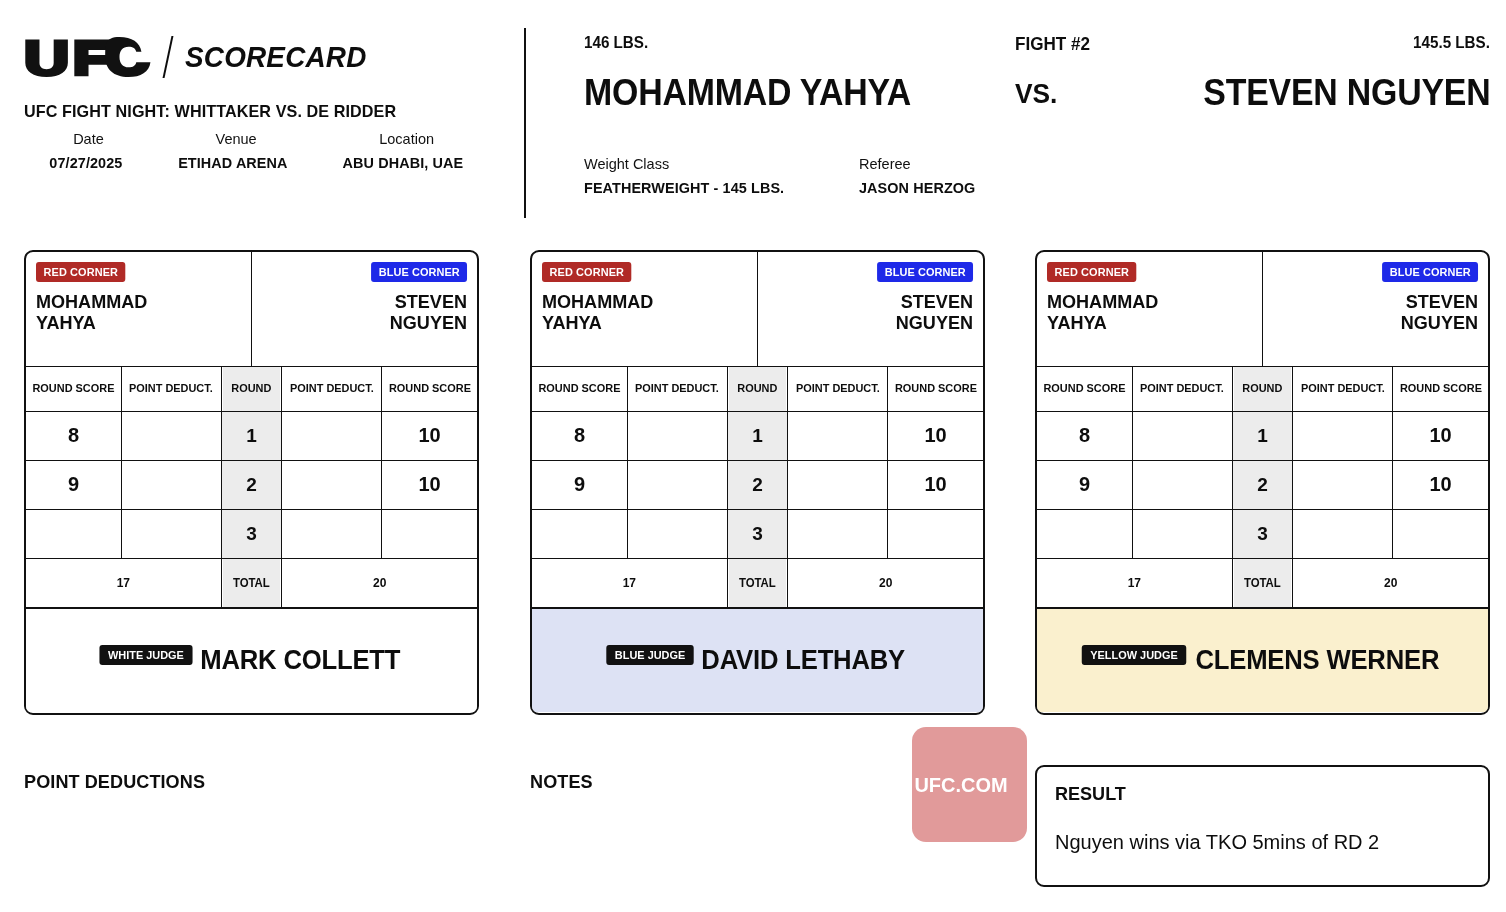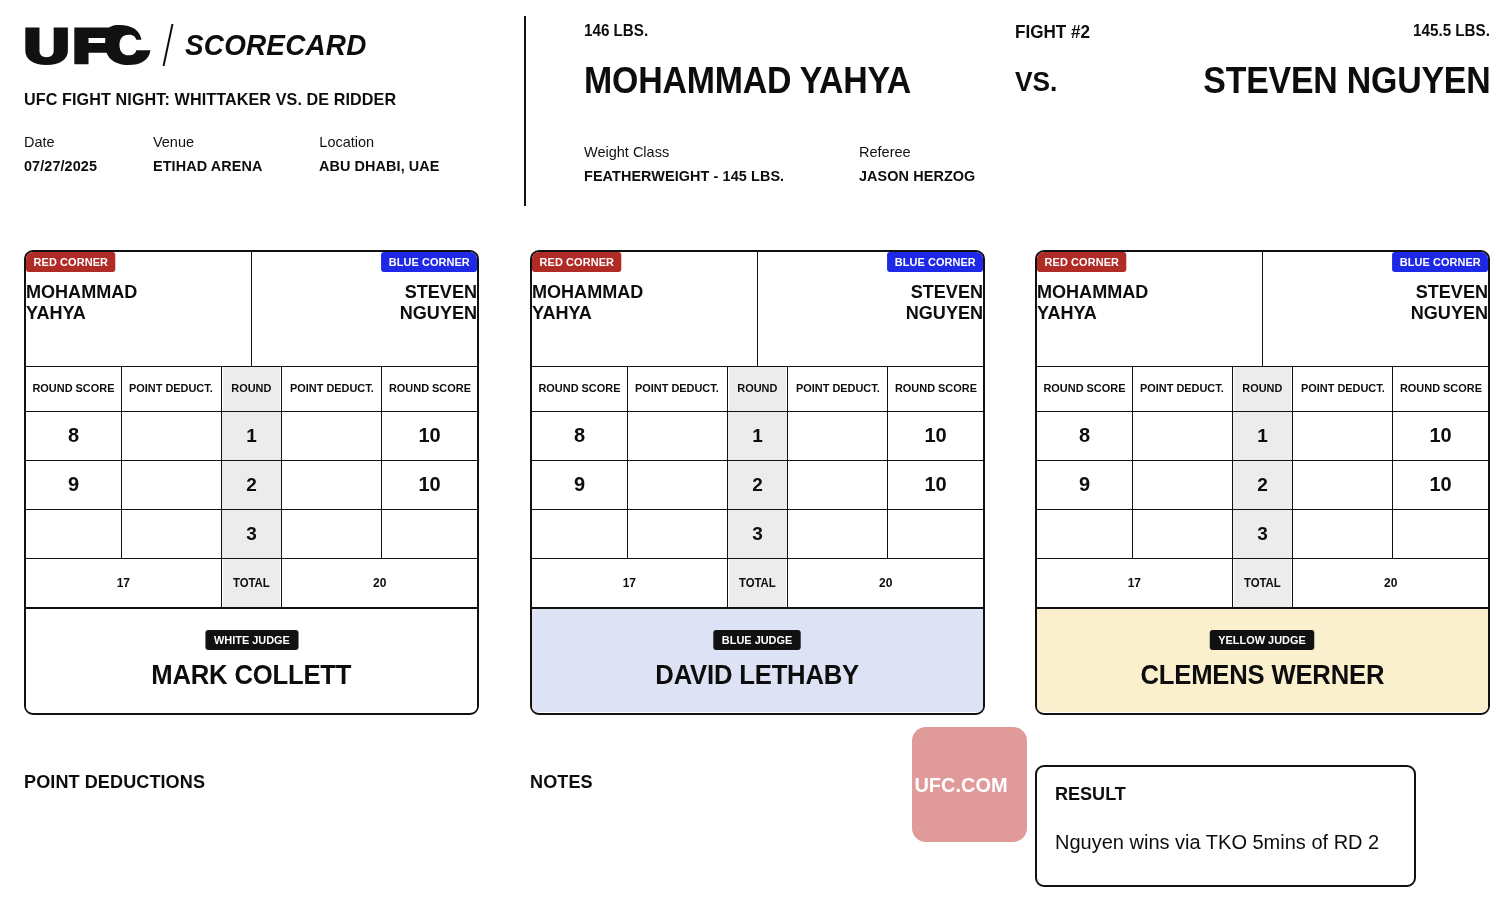--- a/index.html
+++ b/index.html
@@ -10,21 +10,21 @@
     background: #ffffff;
     font-family: "Liberation Sans", sans-serif;
     color: #0d0d0d;
     position: relative;
     overflow: hidden;
   }
 
   
   .header {
     position: absolute;
-    top: 0; left: 0;
+    top: 12px; left: 0;
     width: 1366px;
     height: 230px;
   }
   .header-left {
     position: absolute;
     left: 24px; top: 22px;
     width: 470px;
   }
   .brand-row {
     display: flex;
@@ -53,22 +53,23 @@
   }
   .event-title {
     margin-top: 22px;
     font-size: 17px;
     font-weight: 800;
     letter-spacing: 0.1px;
     transform: scaleX(0.95);
     transform-origin: left center;
   }
   .meta-row {
-    margin-top: 24px;
+    margin-top: 9px;
     display: flex;
+    text-align: center;
   }
   .meta-block { margin-right: 0; }
   .meta-block.date { width: 155px; }
   .meta-block.location { width: 210px; }
   .meta-block.venue { width: 200px; }
   .meta-label {
     font-size: 14.5px;
     font-weight: 400;
     color: #111;
     margin-bottom: 7px;
@@ -160,20 +161,21 @@
   .card.c2 { left: 530px; }
   .card.c3 { left: 1035px; }
 
   .corner-head {
     display: flex;
     height: 115px;
     border-bottom: 1px solid #111;
   }
   .corner-cell {
     position: relative;
+    padding: 10px;
     flex: 1 1 0;
   }
   .corner-cell.red { border-right: 1px solid #111; }
   .corner-cell.blue { text-align: right; }
   .badge {
     display: inline-block;
     color: #fff;
     font-size: 11.5px;
     font-weight: 800;
     letter-spacing: 0.1px;
@@ -236,21 +238,21 @@
   }
   td.total-val {
     font-size: 12px;
     font-weight: 800;
   }
 
   .judge-block {
     height: 104px;
     border-top: 1px solid #111;
     display: flex;
-    flex-direction: column;
+    flex-direction: row;
     align-items: center;
     justify-content: center;
   }
   .judge-block.white-j { background: #ffffff; }
   .judge-block.blue-j { background: #dde2f4; }
   .judge-block.yellow-j { background: #faf0ce; }
   .judge-badge {
     background: #111;
     color: #fff;
     font-size: 11.5px;
@@ -293,21 +295,21 @@
   .ufc-com span {
     color: #fff;
     font-size: 21px;
     font-weight: 800;
     transform: scaleX(0.95);
   }
 
   .result-box {
     position: absolute;
     left: 1035px; top: 20px;
-    width: 381px;
+    width: 455px;
     height: 122px;
     border: 2px solid #111;
     border-radius: 9px;
     background: #fff;
     padding: 16px 18px;
   }
   .result-title {
     font-size: 19px;
     font-weight: 800;
     transform: scaleX(0.95);

